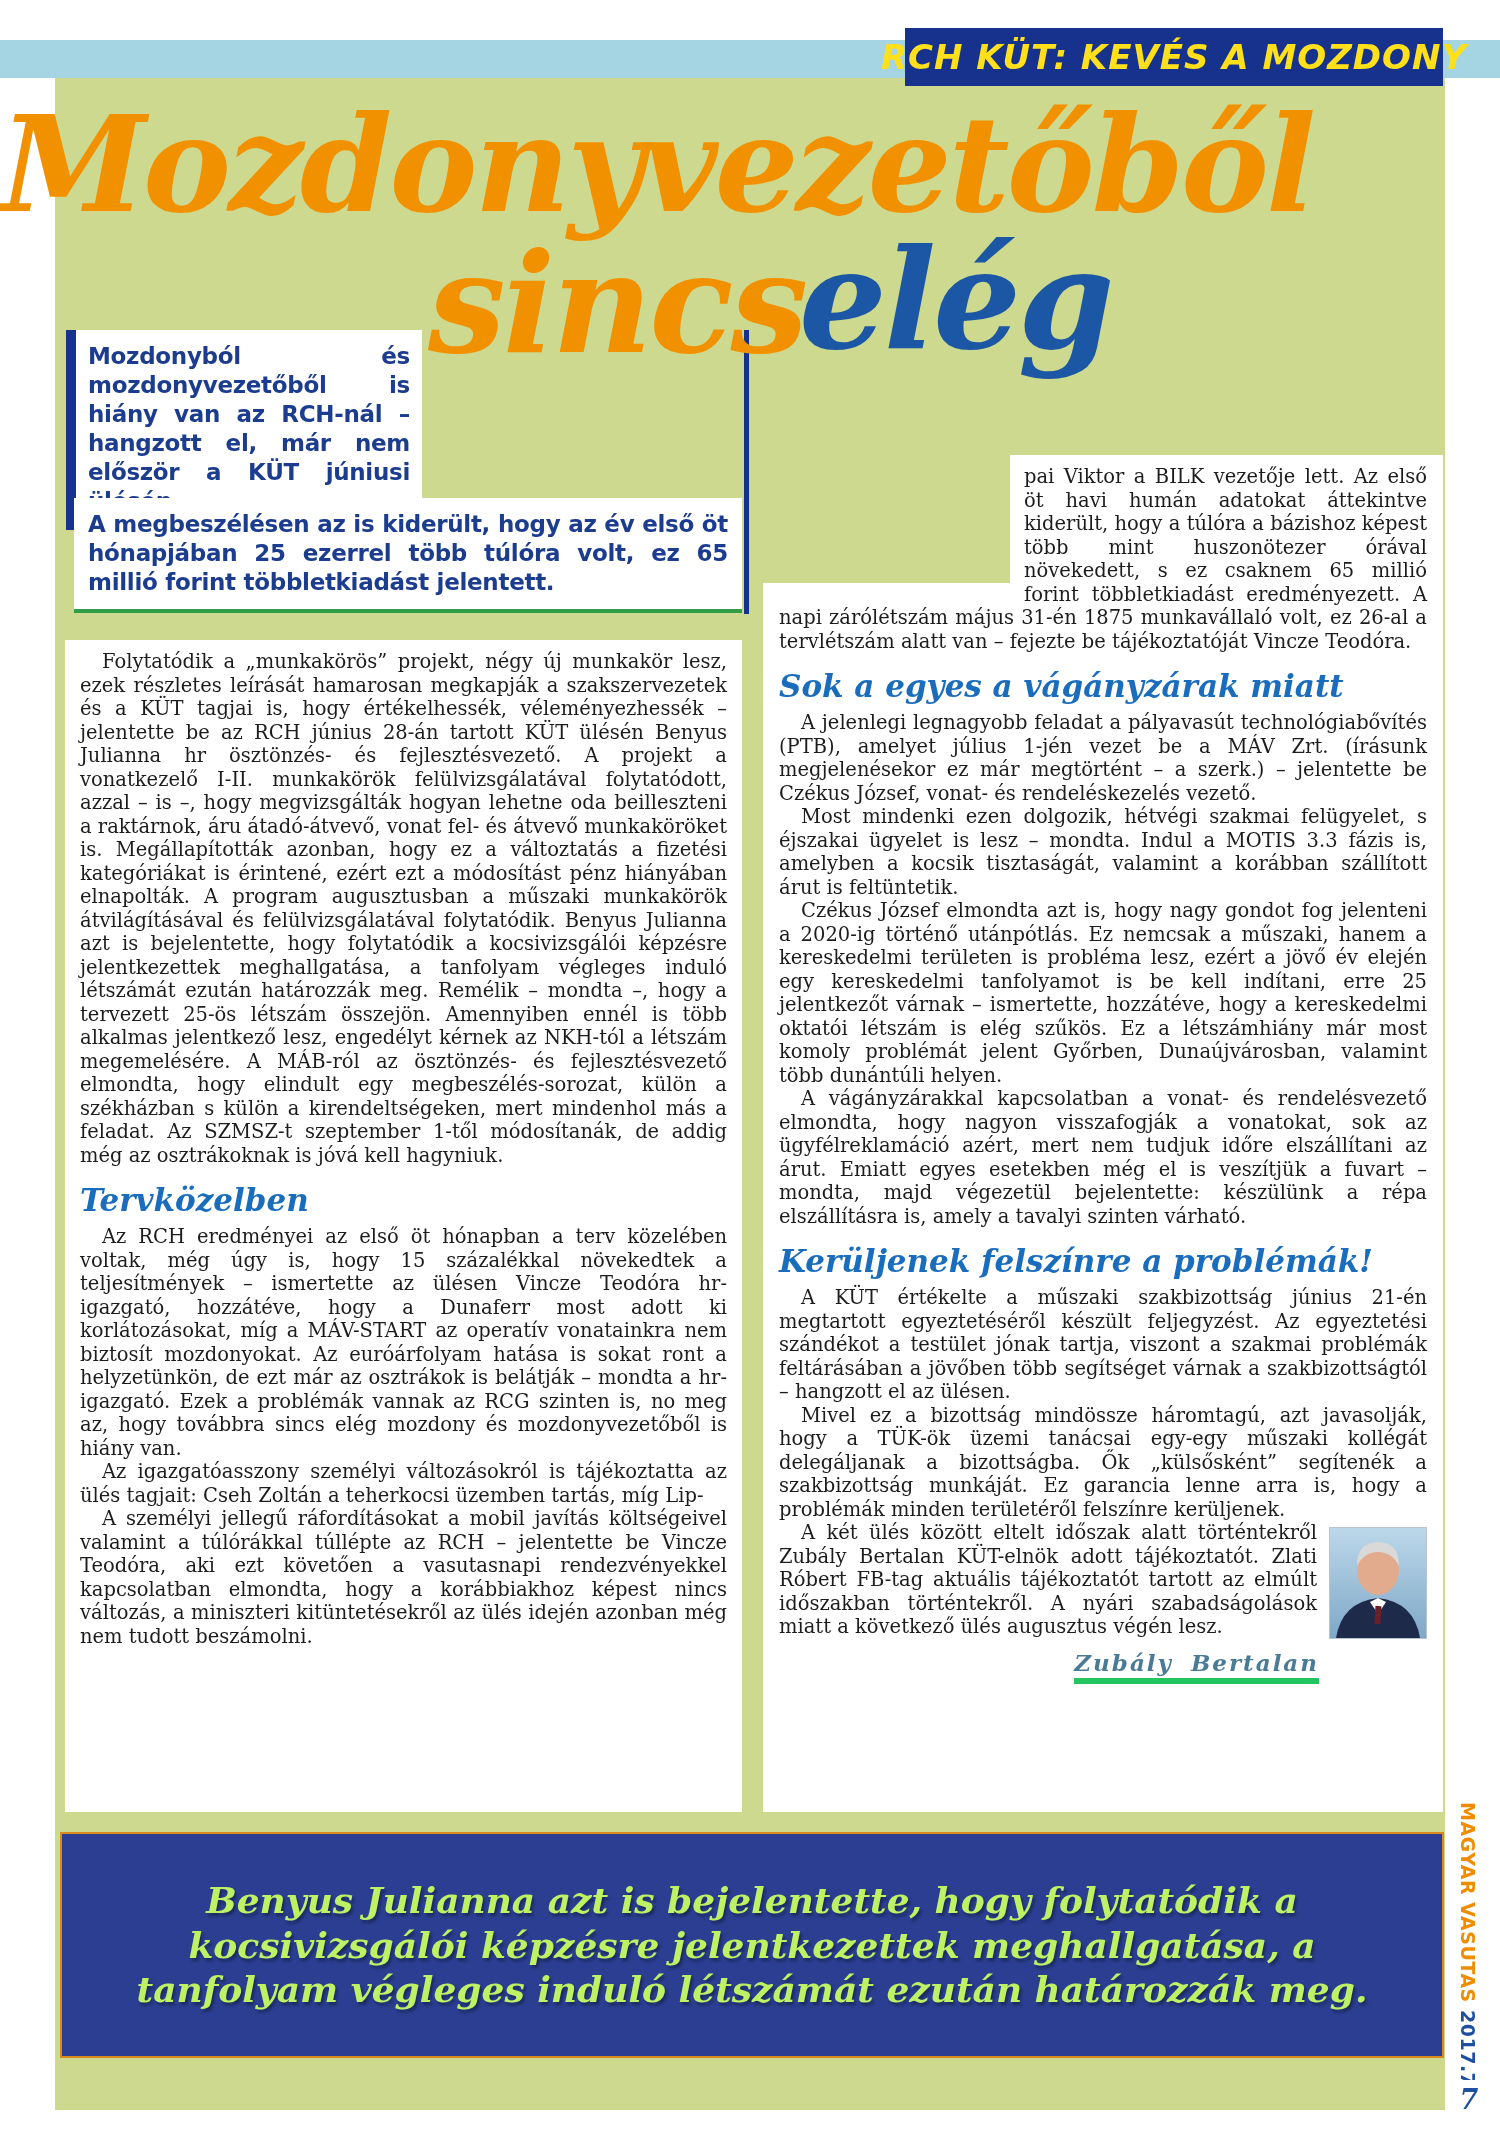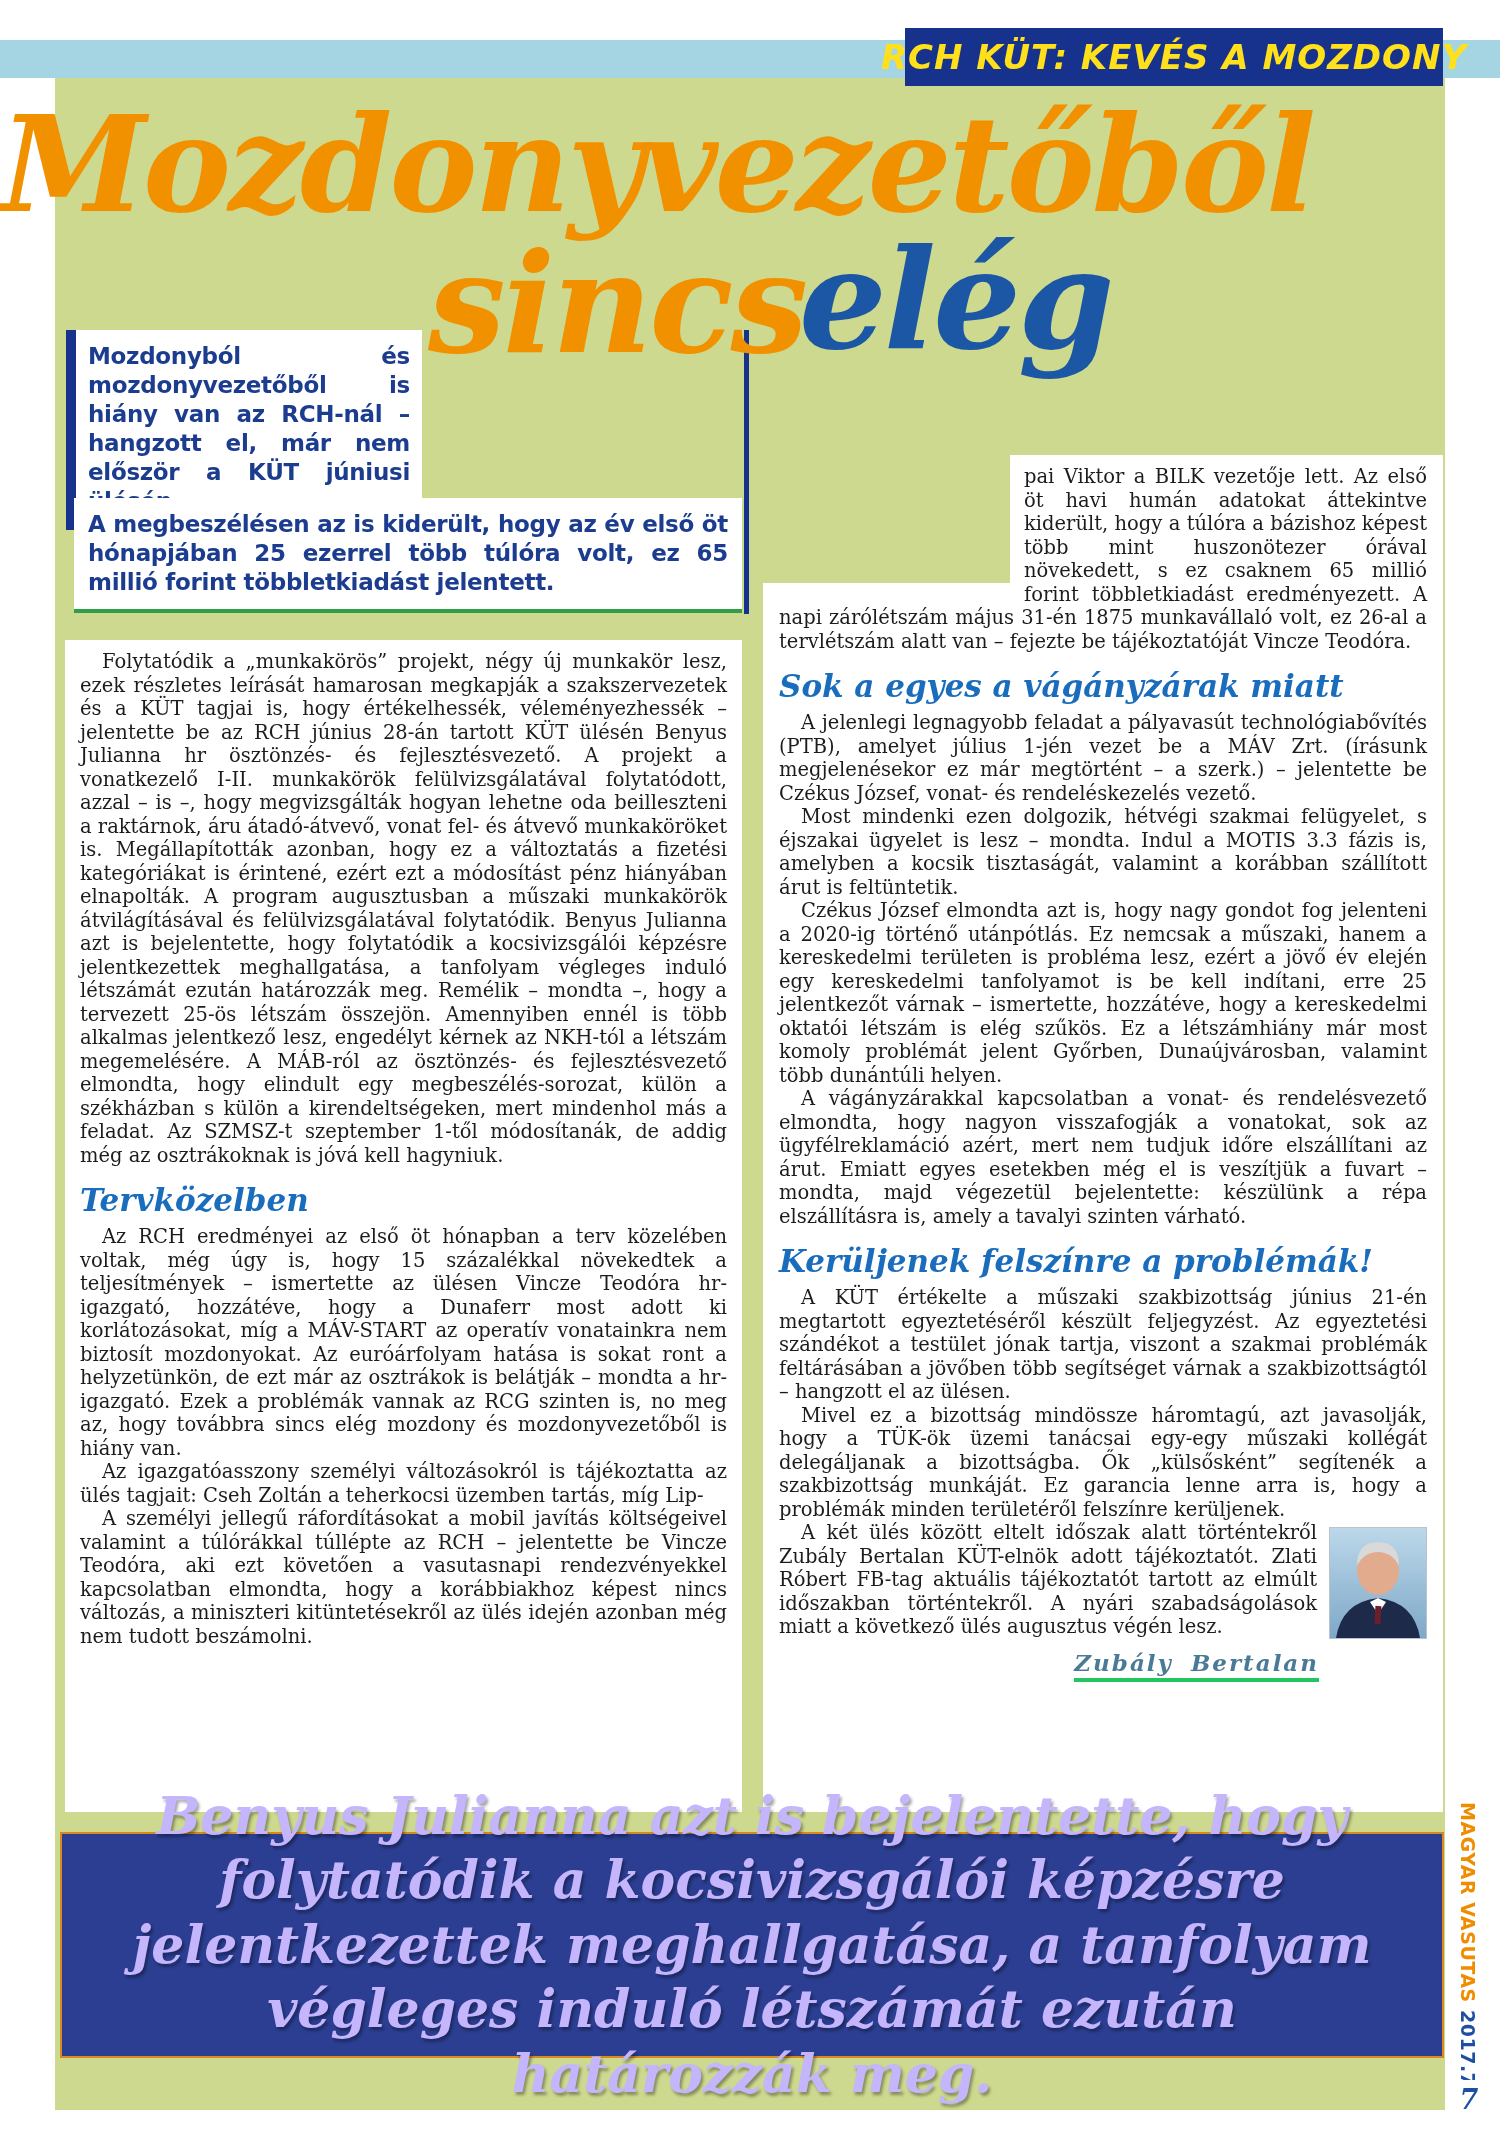--- a/index.html
+++ b/index.html
@@ -65,31 +65,31 @@
   }
   .portrait{
     float:right;width:98px;height:112px;margin:6px 0 2px 12px;
     border:1px solid #b9c4cf;box-sizing:border-box;background:#9ec3dd;overflow:hidden;
   }
   .signature{
     margin-top:12px;padding-right:108px;text-align:right;
     font-style:italic;font-weight:bold;font-size:23px;color:#4a7b96;
     letter-spacing:2px;word-spacing:8px;
   }
-  .signature span{border-bottom:4px solid #22c55e;padding-bottom:2px;}
+  .signature span{border-bottom:6px solid #22c55e;padding-bottom:2px;}
   
   .banner{
     position:absolute;left:60px;top:1832px;width:1384px;height:226px;box-sizing:border-box;
     background:#2b3e91;border:2px solid #d98a1a;
     display:flex;align-items:center;justify-content:center;text-align:center;
     padding:0 55px;
   }
   .banner-text{
-    font-style:italic;font-weight:bold;font-size:52px;line-height:1.24;
-    color:#c4b5fd;text-shadow:2px 3px 3px rgba(0,0,0,0.35);
+    font-style:italic;font-weight:bold;font-size:36px;line-height:1.24;
+    color:#bef264;text-shadow:2px 3px 3px rgba(0,0,0,0.35);
   }
   
   .spine{
     position:absolute;left:1450px;top:1830px;width:36px;height:258px;background:#ffffff;
     display:flex;align-items:center;justify-content:center;
     writing-mode:vertical-rl;text-orientation:mixed;
     font-family:"DejaVu Sans", sans-serif;font-weight:bold;font-size:19px;letter-spacing:0.5px;
     white-space:nowrap;
   }
   .spine-title{color:#f08c00;}

